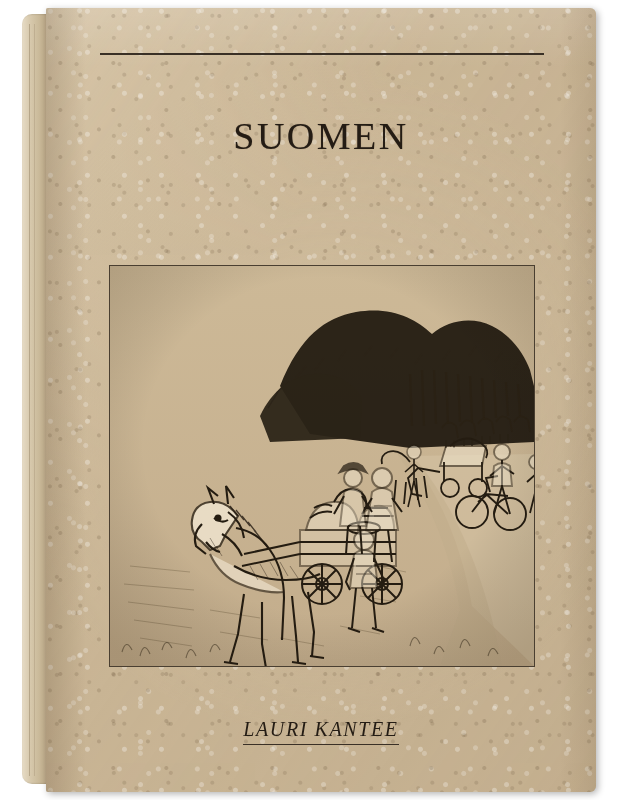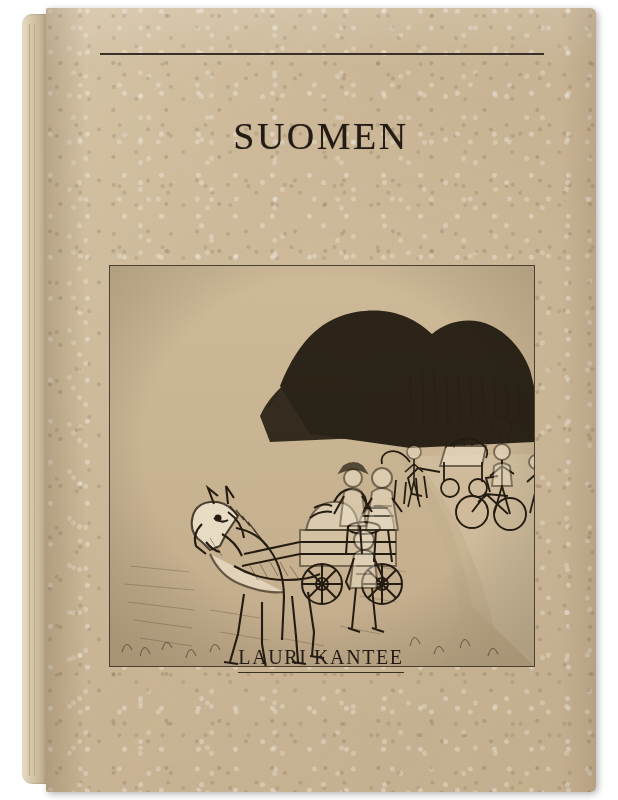--- a/index.html
+++ b/index.html
@@ -151,22 +151,23 @@
   .illus-svg {
     display: block;
     width: 100%;
     height: 100%;
   }
 
   .author-block {
     position: absolute;
     left: 0;
     right: 0;
-    top: 638px;
+    top: 710px;
     text-align: center;
+    font-style: italic;
   }
   .author-name {
     display: inline-block;
     font-family: "Liberation Serif", serif;
     font-size: 20px;
     letter-spacing: 1.6px;
     color: #241c14;
     text-transform: uppercase;
     padding-bottom: 3px;
     border-bottom: 1.5px solid #3a3026;

